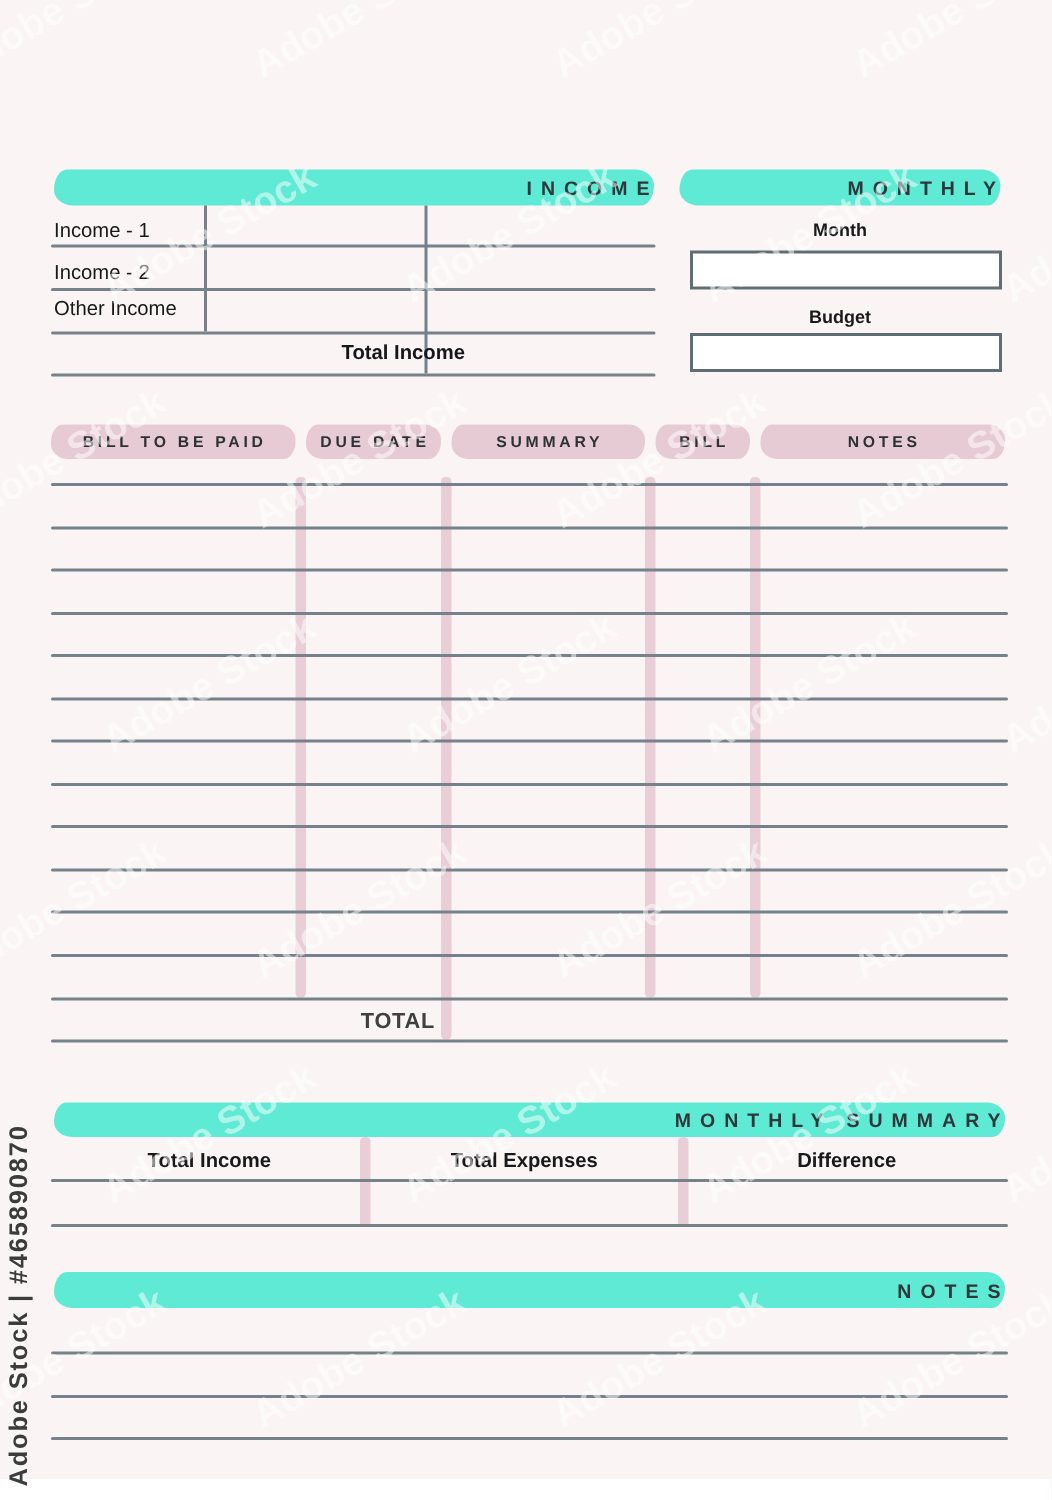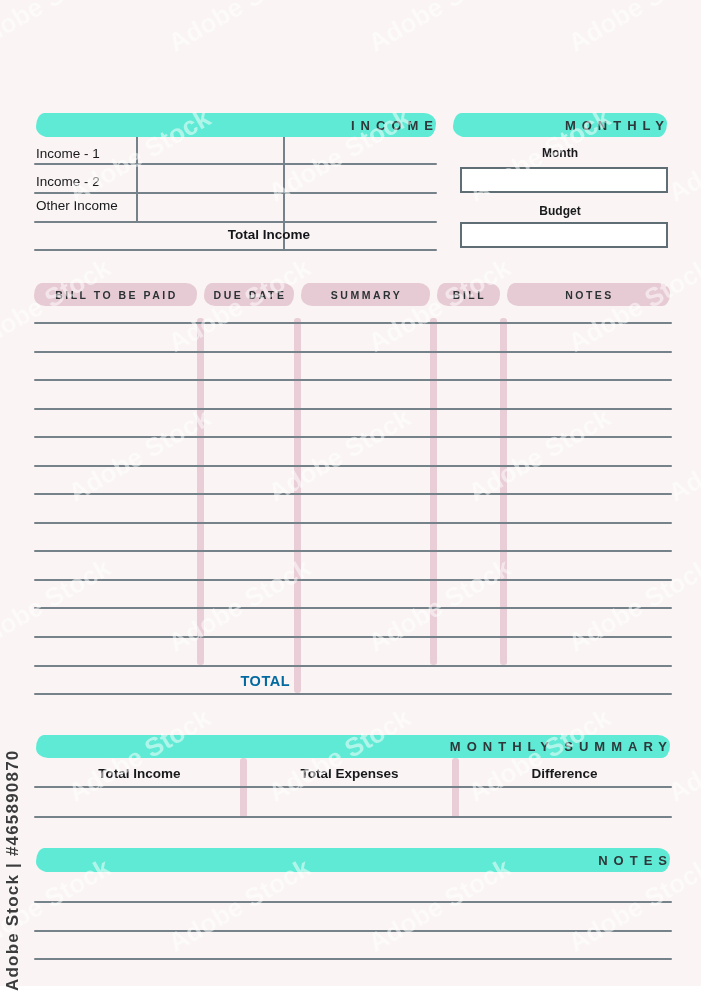--- a/index.html
+++ b/index.html
@@ -49,21 +49,21 @@
     border-radius:8px 11px 8px 11px / 12px 10px 12px 10px;
     display:flex; align-items:center; justify-content:center; z-index:1;
   }
   .bill-header span {
     font-size:10.5px; letter-spacing:2.5px; font-weight:700; color:#2b3234;
     white-space:nowrap; transform:translateX(1px);
   }
   .total-label {
     position:absolute; left:170px; width:120px; top:671px; height:20px; line-height:20px;
     text-align:right; font-size:14.5px; font-weight:700; letter-spacing:0.5px;
-    color:#0369a1; z-index:3;
+    color:#404040; z-index:3;
   }
   .summary-cell {
     position:absolute; top:0; height:22px; line-height:22px; text-align:center;
     font-size:13.5px; font-weight:700; color:#17191b; z-index:3;
   }
   .ghost-layer { position:absolute; inset:0; z-index:5; pointer-events:none; overflow:hidden; }
   .ghost {
     position:absolute; font-size:26px; font-weight:700;
     color:rgba(255,255,255,0.5); transform:rotate(-30deg); white-space:nowrap;
   }

